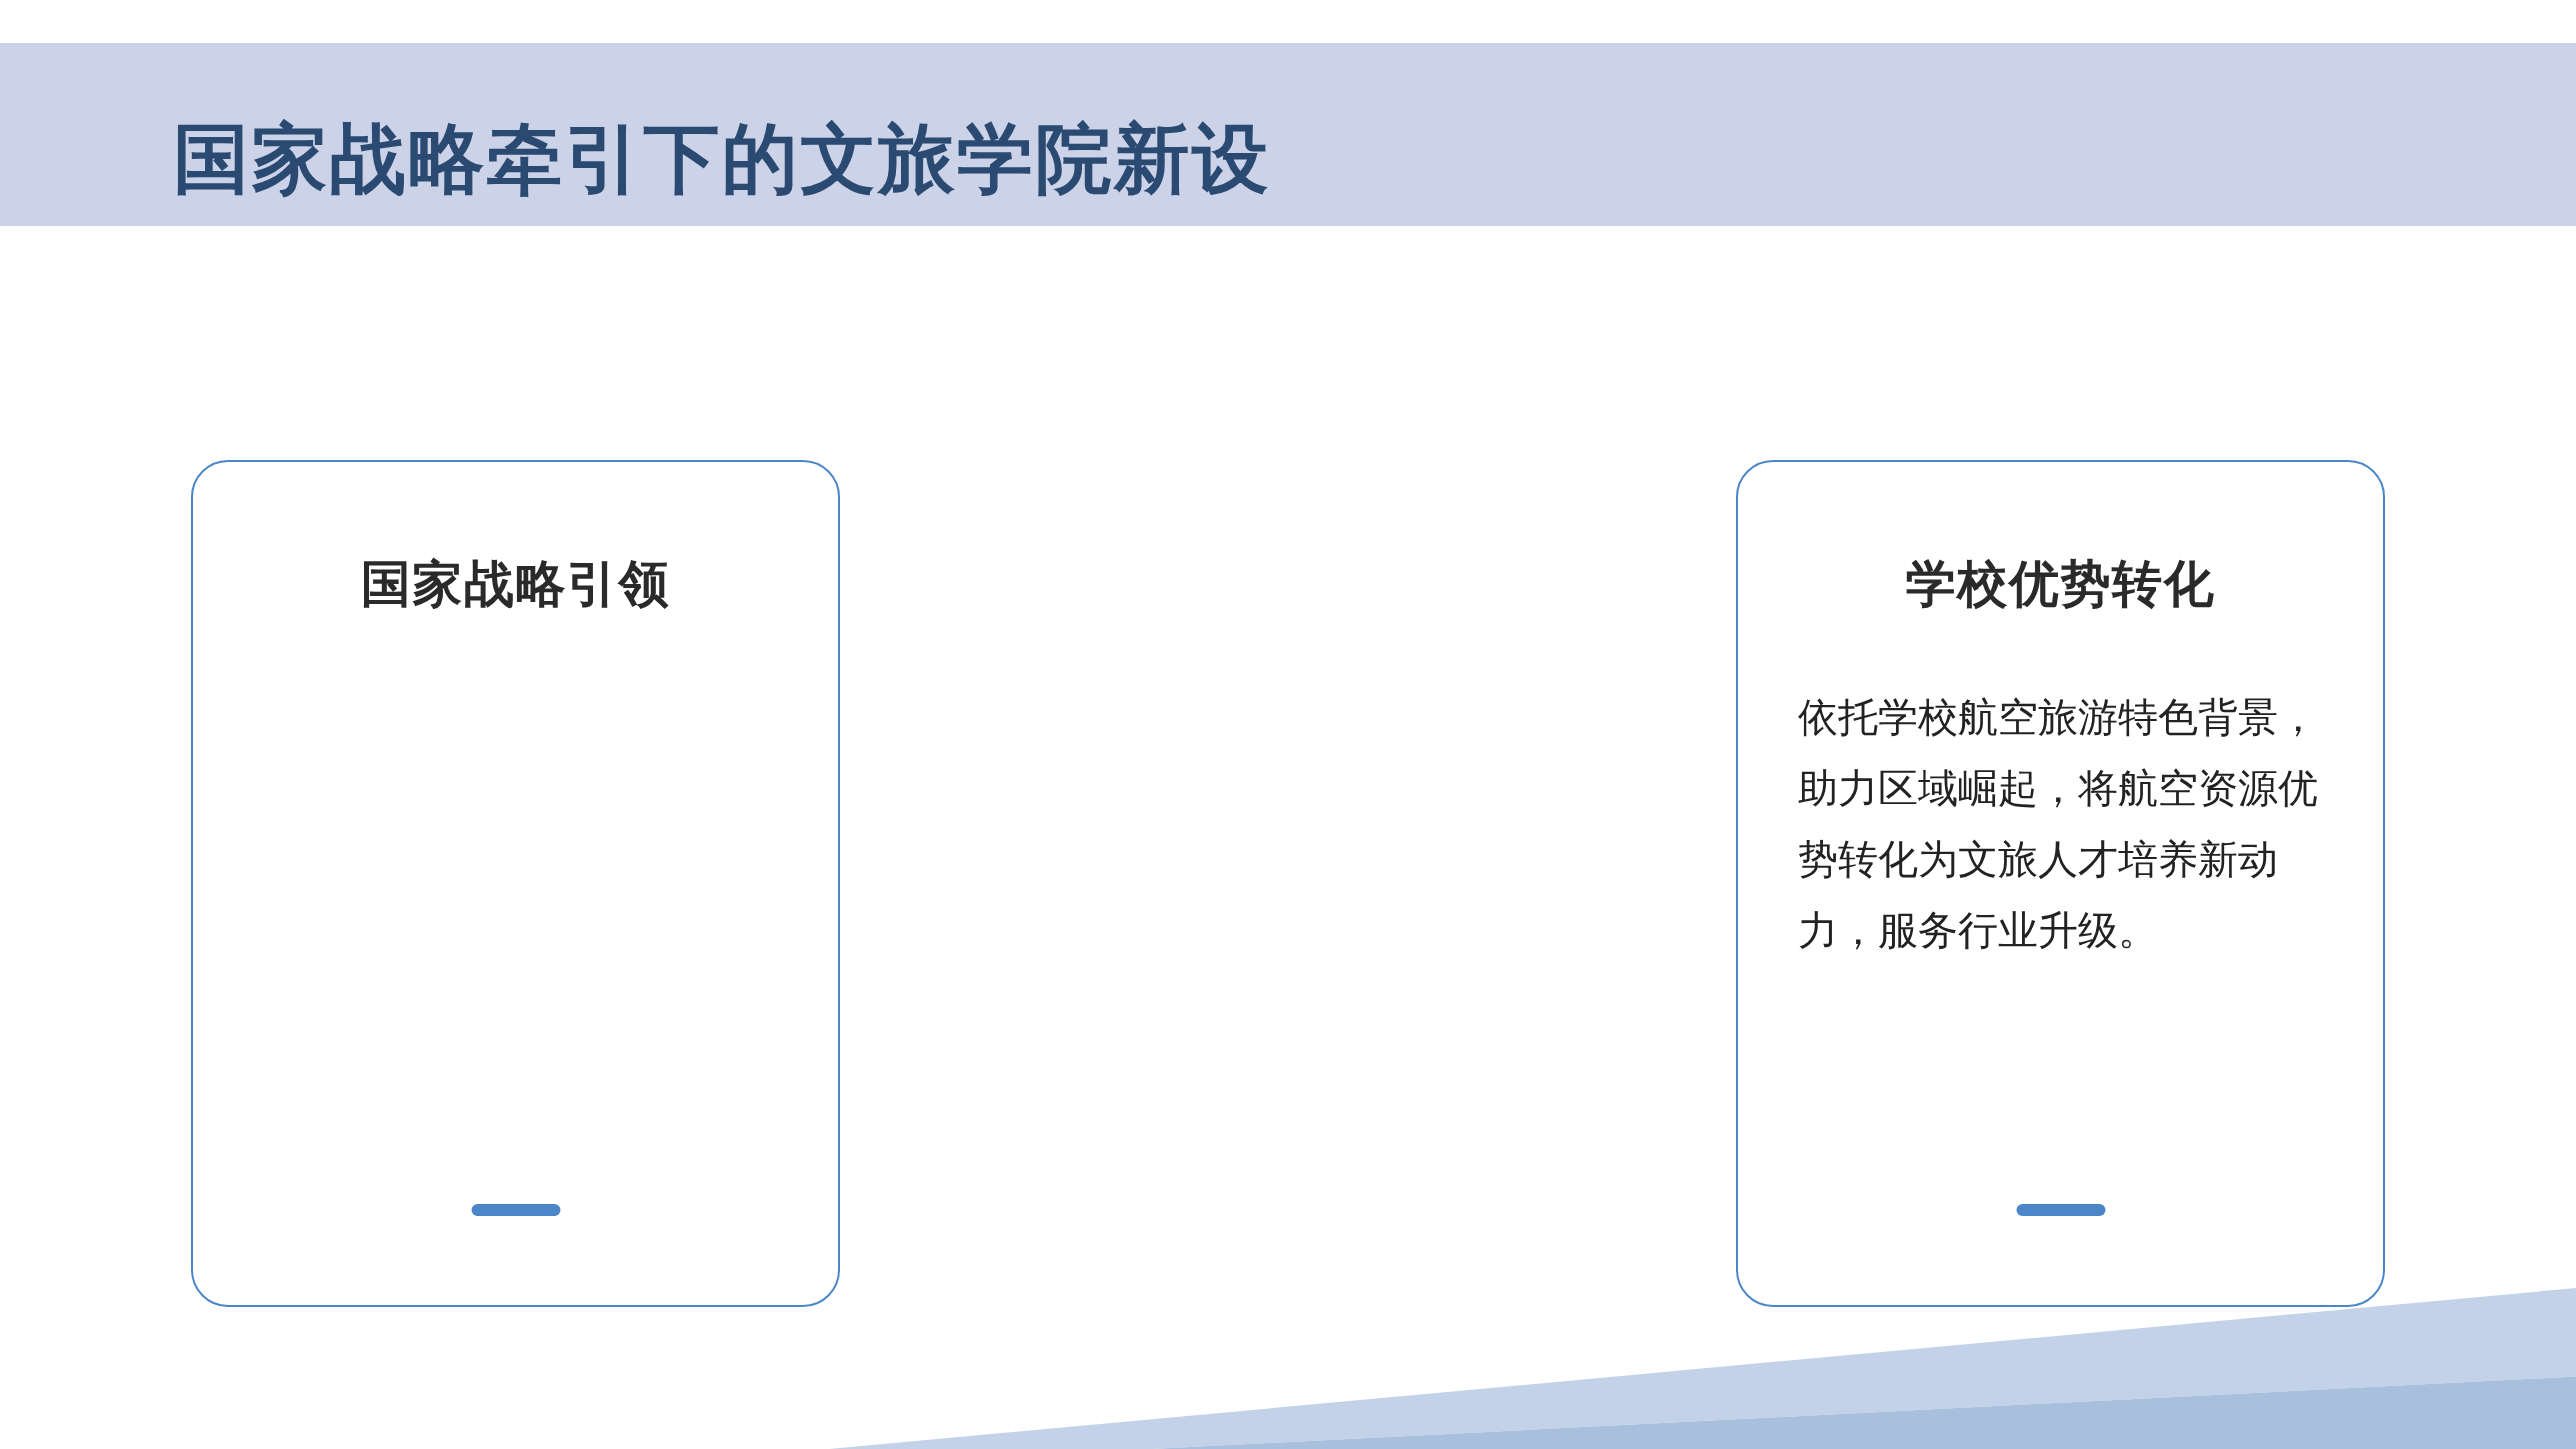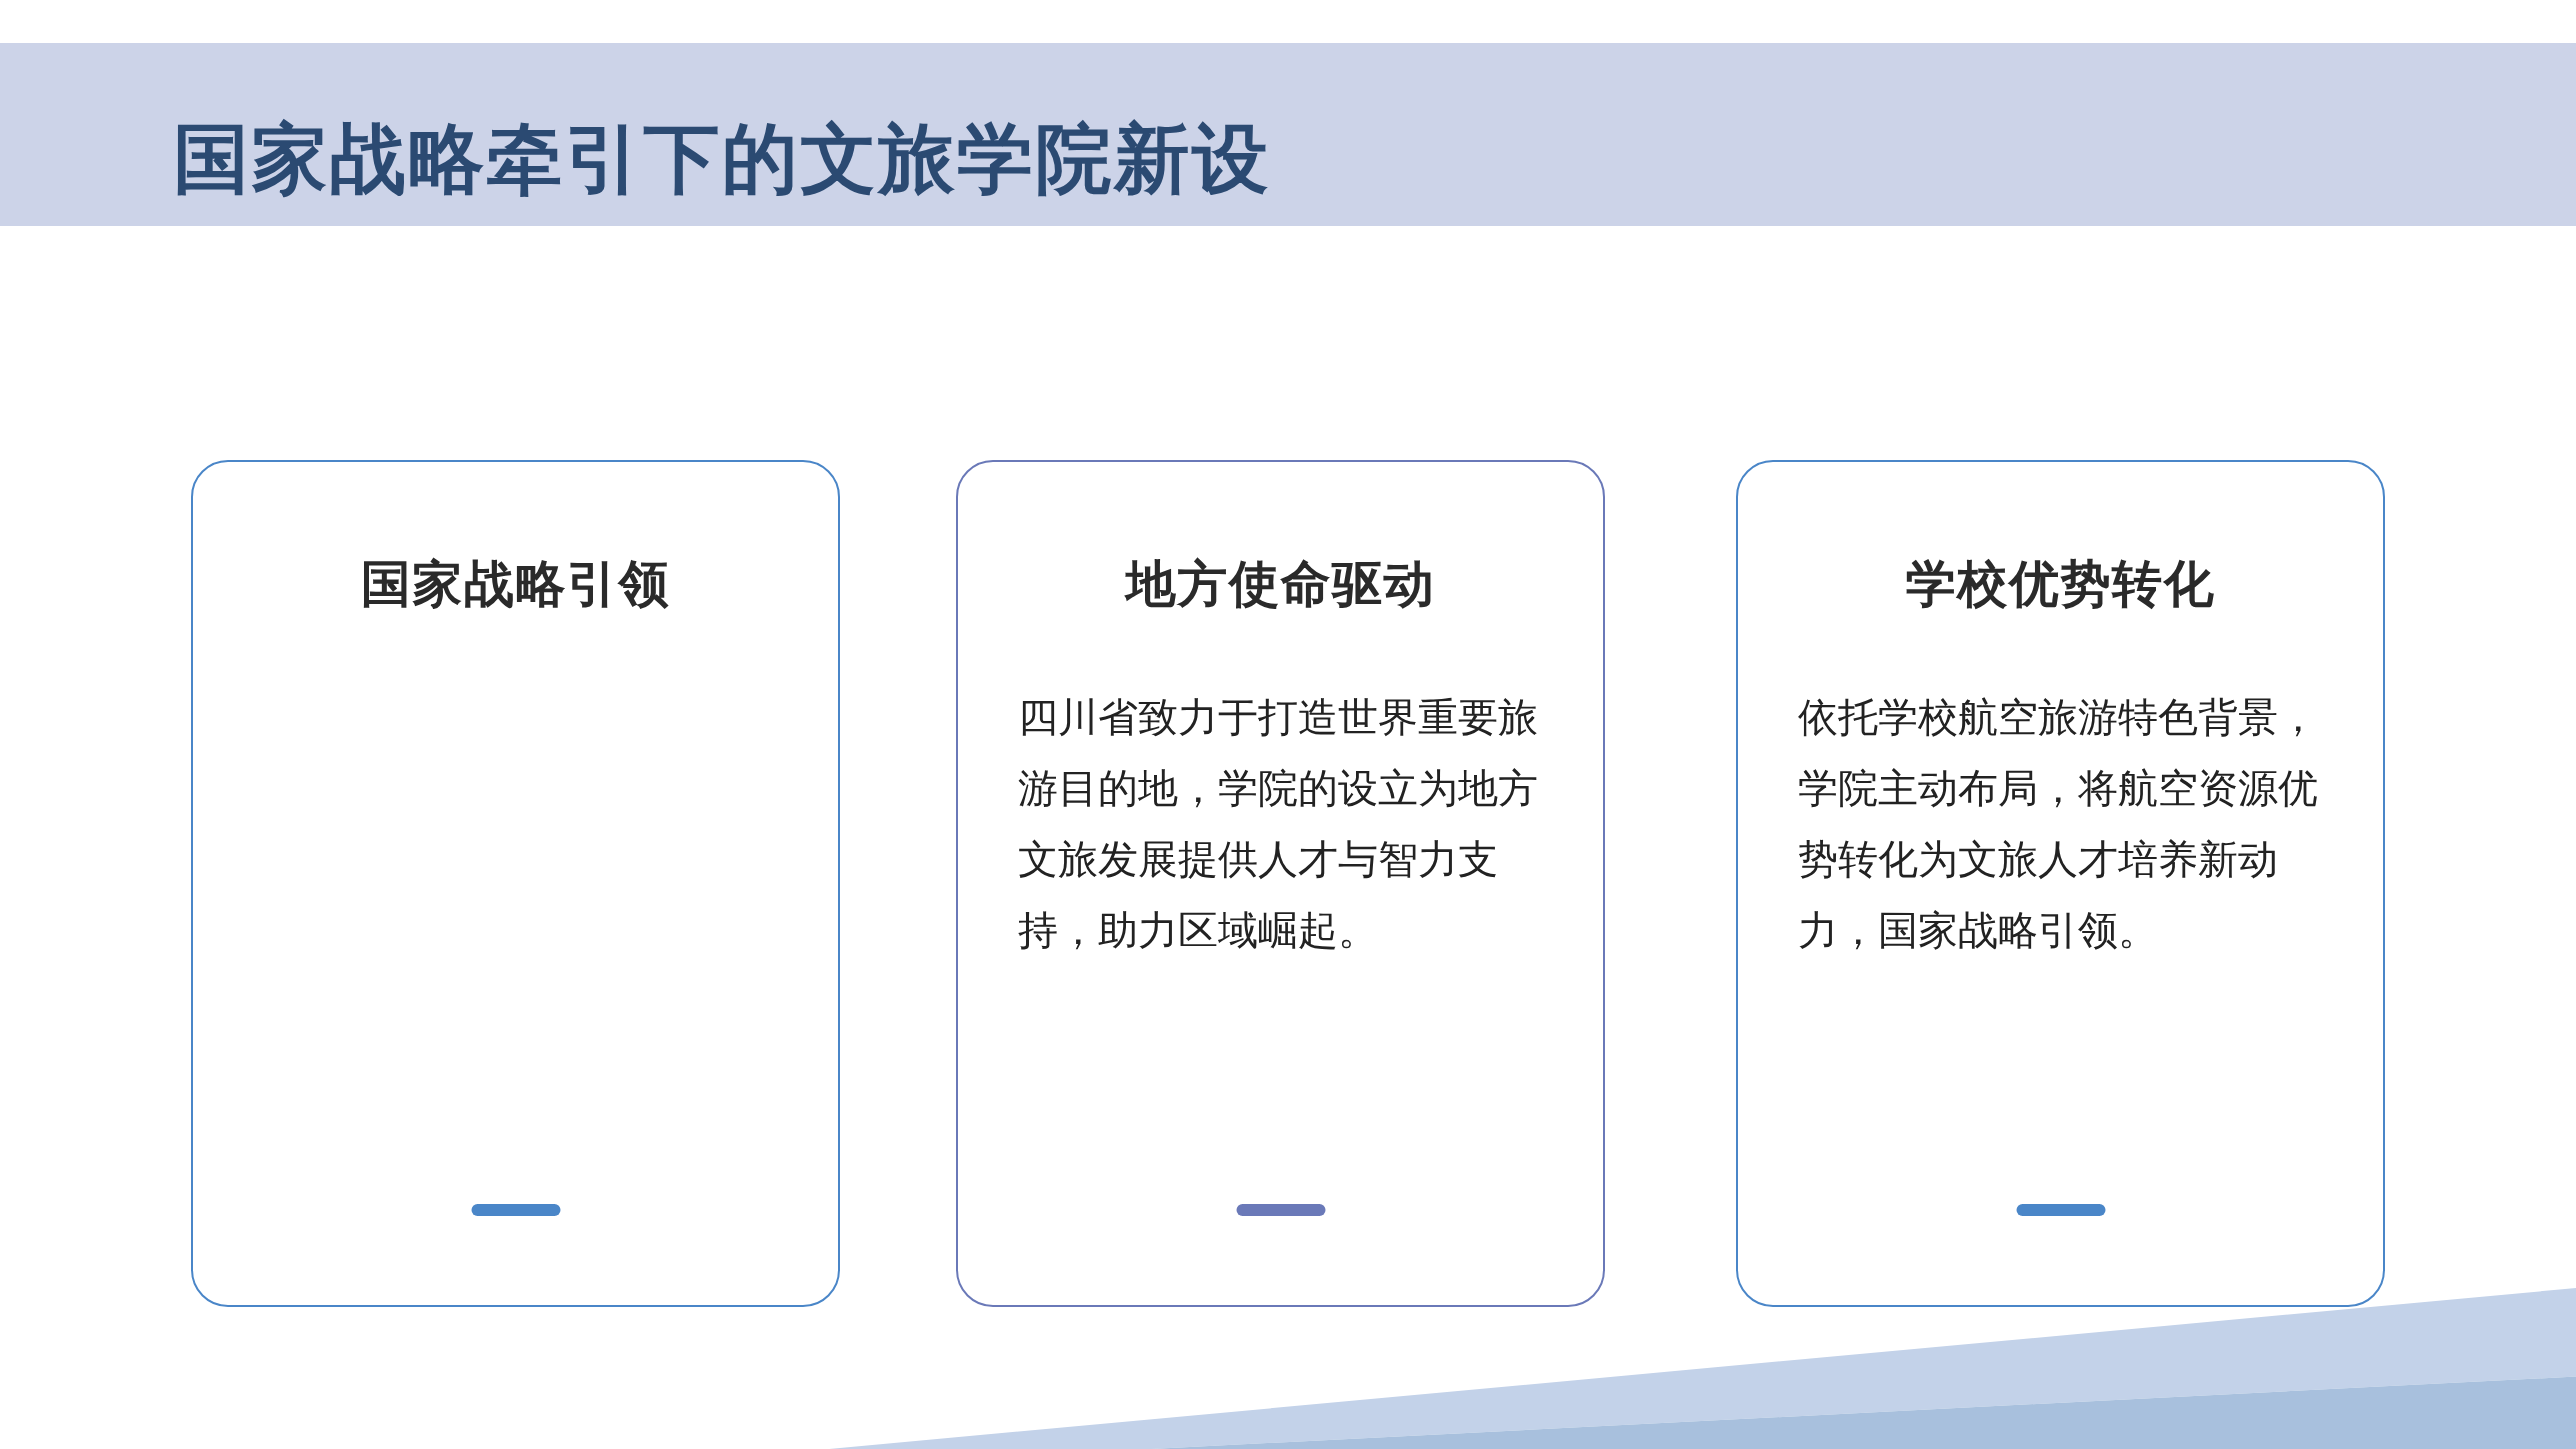--- a/index.html
+++ b/index.html
@@ -113,26 +113,21 @@
   <div class="header-title" style="color: rgb(43, 74, 114);">国家战略牵引下的文旅学院新设</div>
 </div>
 
 <div class="cards-row">
 
   <div class="card" style="border-color: rgb(74, 134, 200); gap: 44px;">
     <div class="card-title">国家战略引领</div>
     <div class="card-accent" style="background: rgb(74, 134, 200);"></div>
   </div>
 
-  <div class="card" style="border-color: rgb(106, 121, 184);">
-    <div class="card-title">地方使命驱动</div>
-    <div class="card-body">四川省致力于打造世界重要旅游目的地，学院的设立为地方文旅发展提供人才与智力支持，助力区域崛起。</div>
-    <div class="card-accent" style="background: rgb(106, 121, 184);"></div>
-  </div>
 
   <div class="card" style="border-color: rgb(74, 134, 200); margin-left: 15px;">
     <div class="card-title">学校优势转化</div>
-    <div class="card-body">依托学校航空旅游特色背景，学院主动布局，将航空资源优势转化为文旅人才培养新动力，国家战略引领。</div>
+    <div class="card-body">依托学校航空旅游特色背景，助力区域崛起，将航空资源优势转化为文旅人才培养新动力，服务行业升级。</div>
     <div class="card-accent" style="background: rgb(74, 134, 200);"></div>
   </div>
 
 </div>
 
 
 </body></html>

